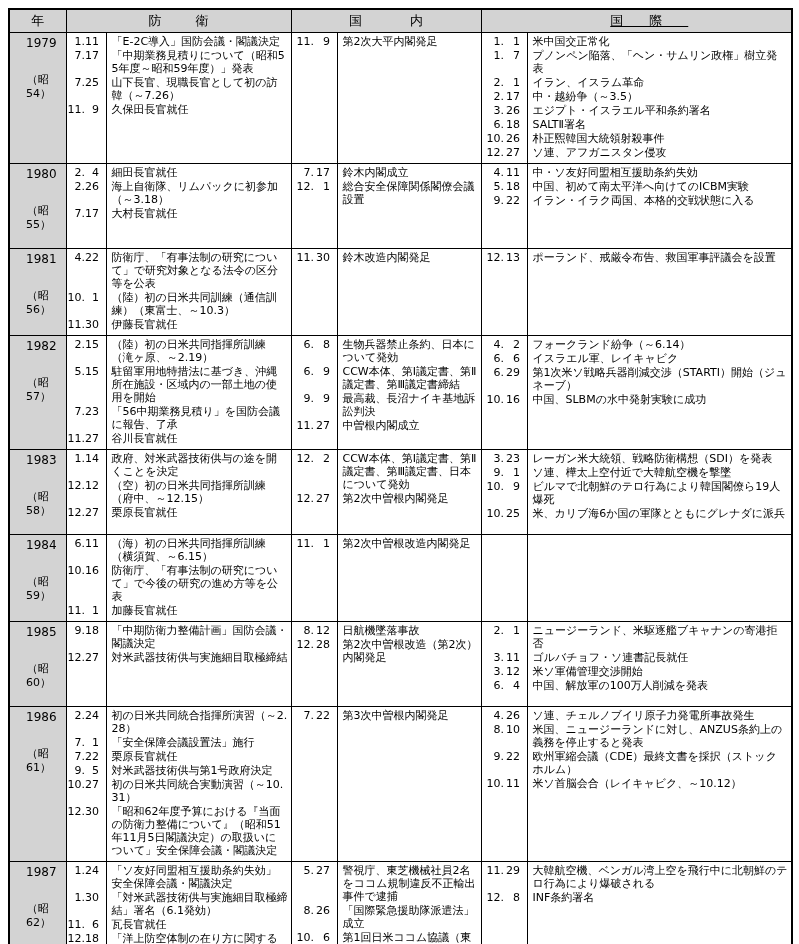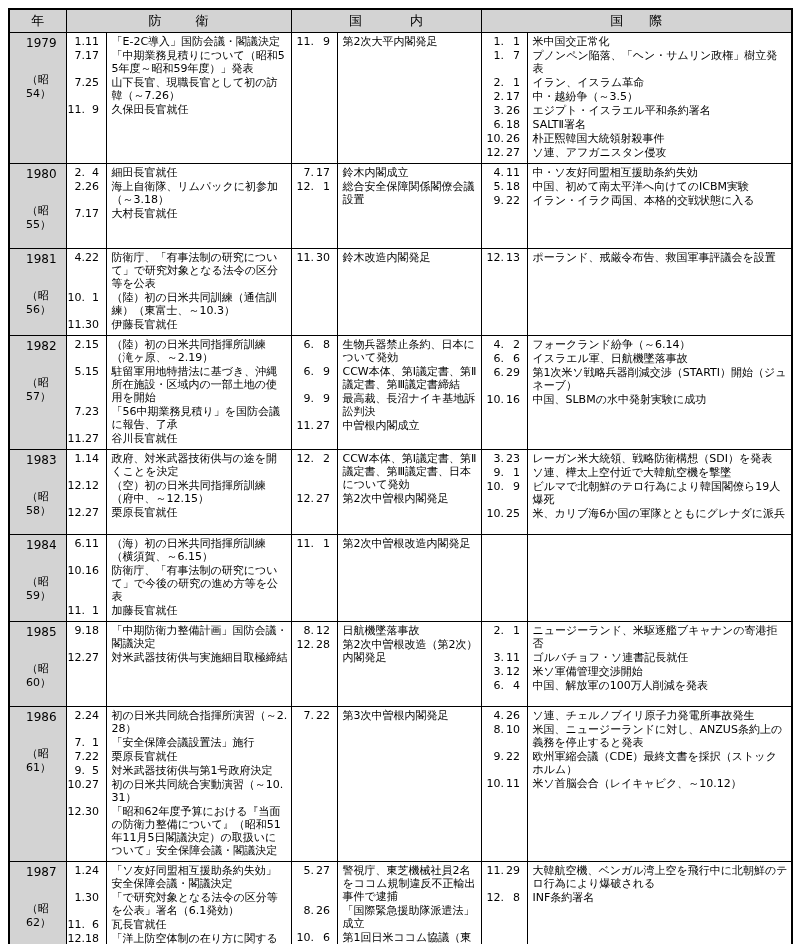--- a/index.html
+++ b/index.html
@@ -4,21 +4,21 @@
 <style>
   html,body{margin:0;padding:0;background:#fff;}
   body{width:799px;height:944px;font-family:"DejaVu Sans",sans-serif;color:#000;}
   .wrap{padding:8px;}
   table{border-collapse:collapse;table-layout:fixed;width:783px;border:2px solid #000;}
   td,th{border:1px solid #000;vertical-align:top;padding:16px;}
   thead th{background:var(--hdr,#d3d3d3);font-weight:normal;font-size:13px;height:20px;
            text-align:center;vertical-align:middle;padding:1px 0;}
   thead th:nth-child(2) span{letter-spacing:34px;margin-right:-34px;text-align:center;}
   thead th:nth-child(3) span{letter-spacing:48px;margin-right:-48px;margin-top:28px;}
-  thead th:nth-child(4) span{letter-spacing:26px;margin-right:-26px;}
+  thead th:nth-child(4) span{letter-spacing:26px;margin-right:-26px;text-decoration:underline;}
   .year-cell{background:var(--hdr,#d3d3d3);text-align:center;padding-top:3px;}
   .yr{font-size:12px;line-height:15px;}
   .era{font-size:11px;line-height:14px;margin-top:22px;}
   .sec{position:relative;padding:2px 0 3px 0;}
   .sec::after{content:"";position:absolute;top:0;bottom:0;width:1px;background:#000;}
   .sec-def::after{left:39px;}
   .sec-dom::after{left:45px;}
   .sec-int::after{left:45px;}
   .ev{display:flex;align-items:flex-start;font-size:11px;line-height:13px;}
   .dt{flex:0 0 39px;display:flex;justify-content:flex-start;box-sizing:border-box;padding-left:1px;}
@@ -376,21 +376,21 @@
                 <span class="dd">2</span>
               </span>
               <span class="tx">フォークランド紛争（～6.14）</span>
             </div>
             <div class="ev">
               <span class="dt">
                 <span class="m">6</span>
                 <span class="dot">.</span>
                 <span class="dd">6</span>
               </span>
-              <span class="tx">イスラエル軍、日航機墜落事故</span>
+              <span class="tx">イスラエル軍、レイキャビク</span>
             </div>
             <div class="ev">
               <span class="dt">
                 <span class="m">6</span>
                 <span class="dot">.</span>
                 <span class="dd">29</span>
               </span>
               <span class="tx">第1次米ソ戦略兵器削減交渉（STARTⅠ）開始（ジュネーブ）</span>
             </div>
             <div class="ev">
@@ -719,21 +719,21 @@
                 <span class="dd">24</span>
               </span>
               <span class="tx">「ソ友好同盟相互援助条約失効」安全保障会議・閣議決定</span>
             </div>
             <div class="ev">
               <span class="dt">
                 <span class="m">1</span>
                 <span class="dot">.</span>
                 <span class="dd">30</span>
               </span>
-              <span class="tx">「で研究対象となる法令の区分等を公表」署名（6.1発効）</span>
+              <span class="tx">「対米武器技術供与実施細目取極締結」署名（6.1発効）</span>
             </div>
             <div class="ev">
               <span class="dt">
                 <span class="m">11</span>
                 <span class="dot">.</span>
                 <span class="dd">6</span>
               </span>
               <span class="tx">瓦長官就任</span>
             </div>
             <div class="ev">

